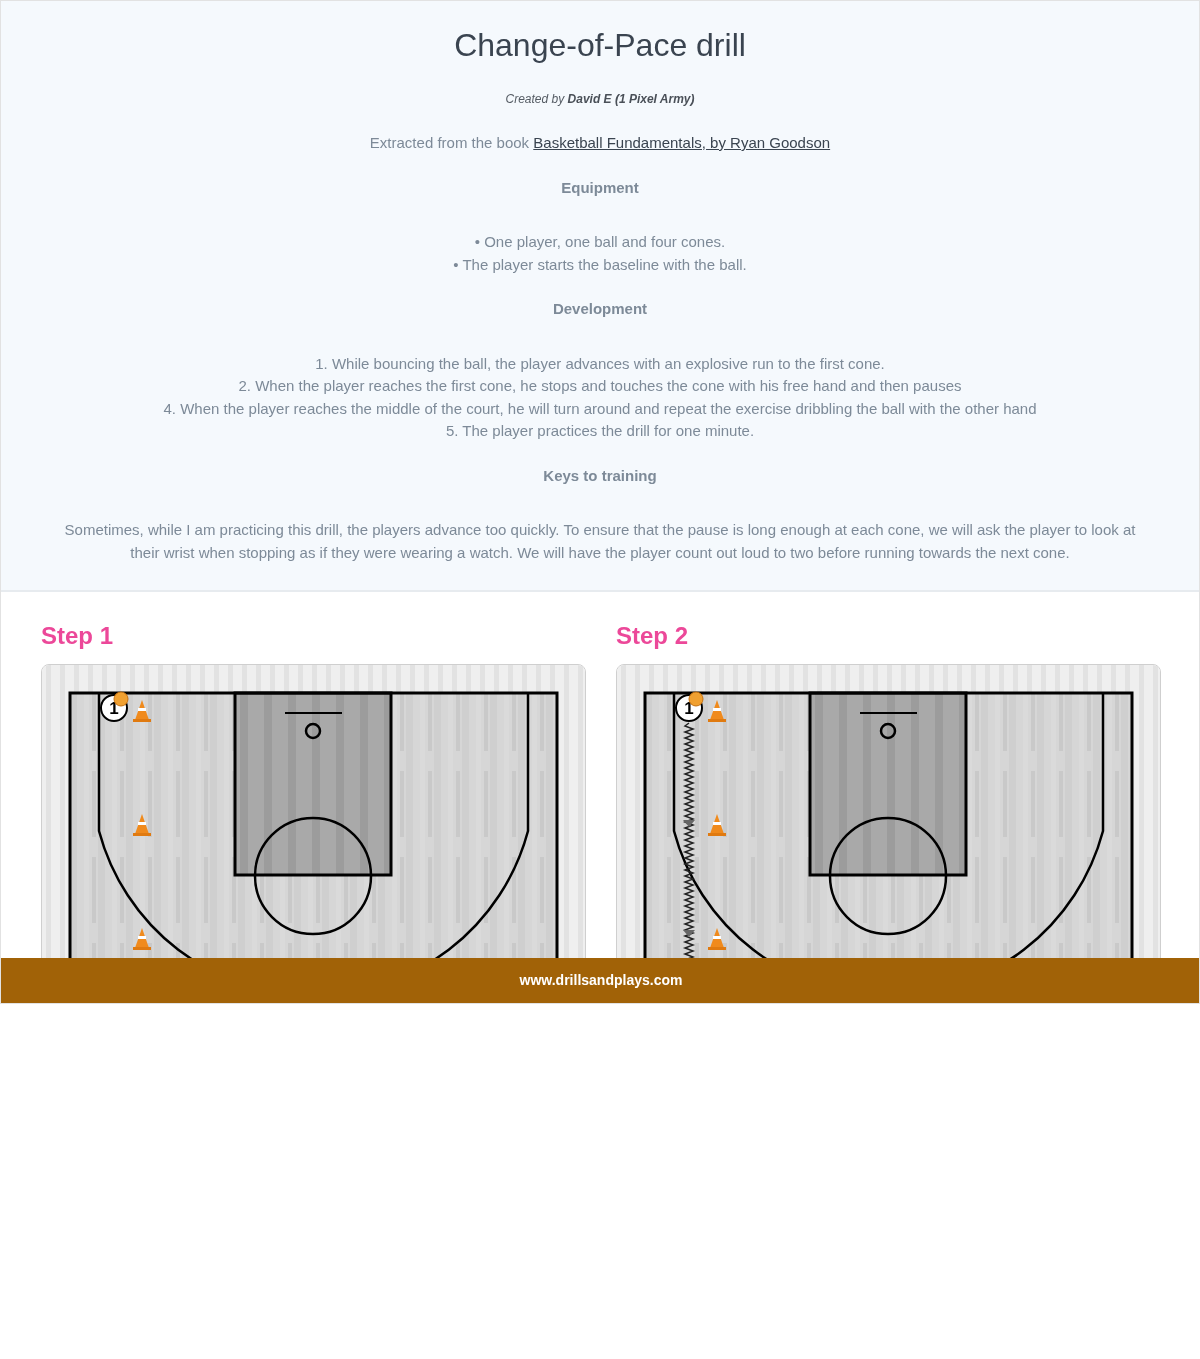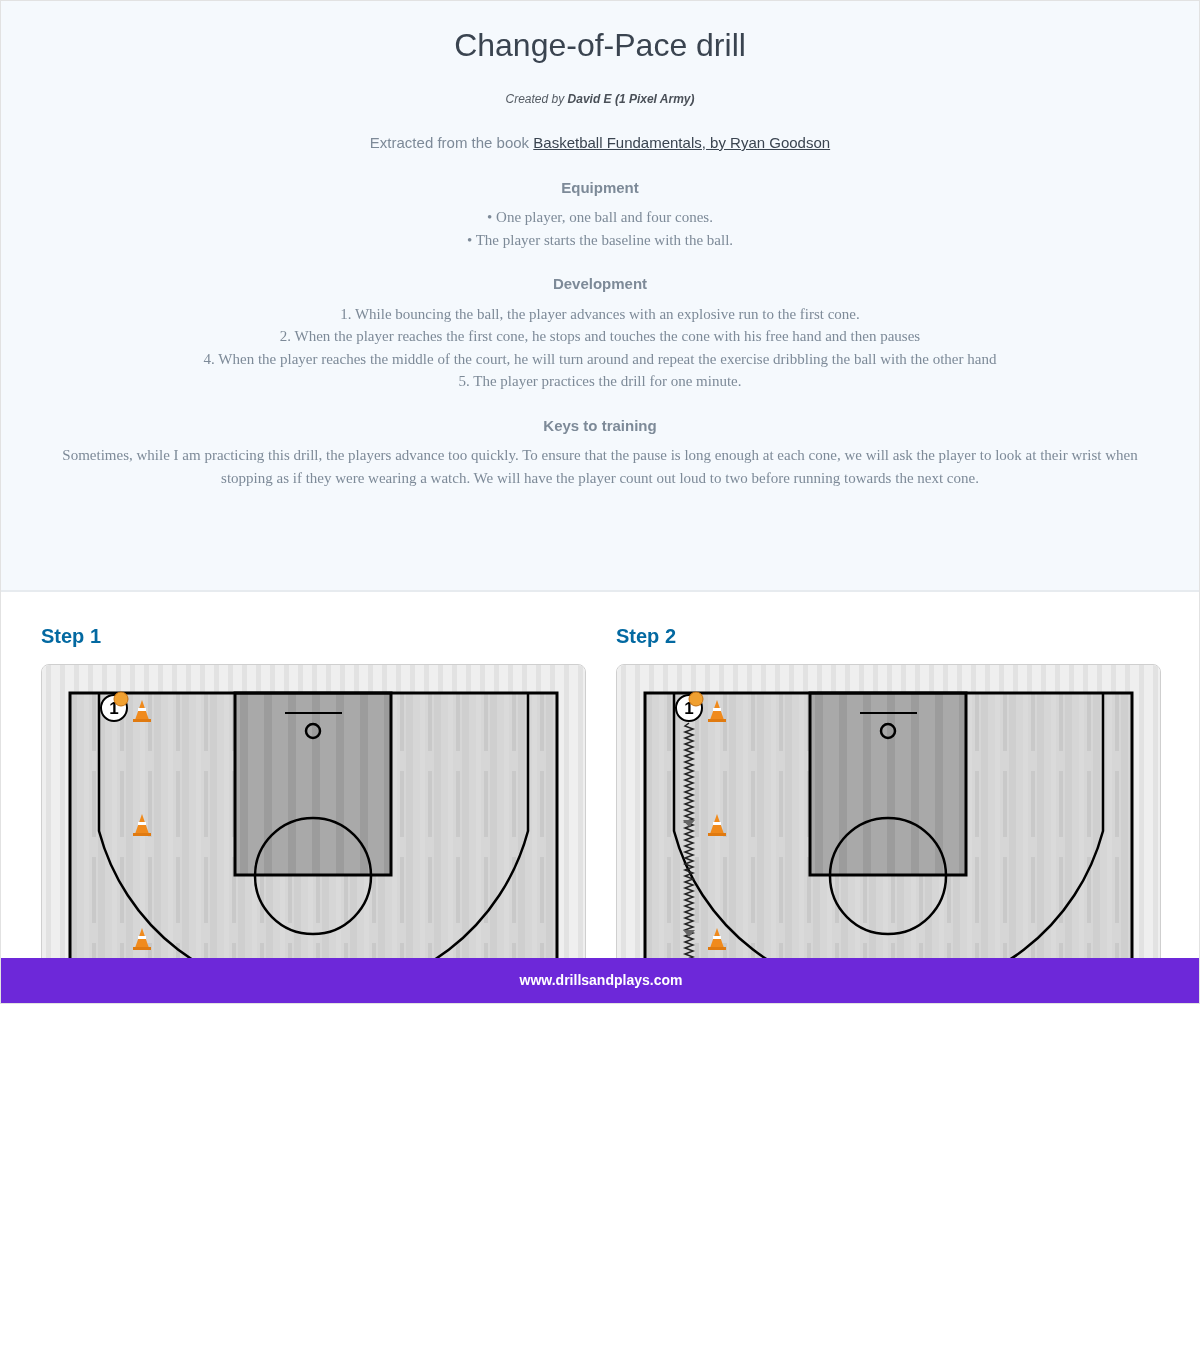--- a/index.html
+++ b/index.html
@@ -6,32 +6,32 @@
   html, body { width: 1200px; height: 1359px; background: #ffffff; font-family: "Liberation Sans", sans-serif; }
   .page { width: 1200px; height: 1004px; border: 1px solid #e2e2e2; position: relative; overflow: hidden; background: #fff; }
   .intro { background: #f5f9fd; border-bottom: 2px solid #e7ebef; height: 591px; text-align: center; padding-top: 24px; }
   .title { font-size: 32px; color: #3a4450; font-weight: 400; line-height: 40px; }
   .author { font-size: 12px; color: #555c64; margin-top: 24px; line-height: 20px; font-style: italic; }
   .author b { color: #4a5058; }
   .muted { color: #7d8a98; font-size: 15px; line-height: 22.5px; }
   .extract { margin-top: 23px; }
   .extract a { color: #3a4450; text-decoration: underline; }
   .section-h { font-weight: bold; color: #7d8a98; font-size: 15px; margin-top: 22px; line-height: 22.5px; }
-  .block { margin-top: 7px; font-family: Liberation Serif, serif; }
+  .block { margin-top: 32px; }
   .dev { padding: 0 88px; }
   .keys { padding: 0 60px; }
   .steps { position: absolute; top: 620px; left: 40px; width: 1120px; display: flex; justify-content: space-between; }
   .step { width: 545px; }
-  .step-h { font-size: 20px; font-weight: bold; color: #0369a1; line-height: 30px; }
+  .step-h { font-size: 24px; font-weight: bold; color: #ec4899; line-height: 30px; }
   .court-wrap { margin-top: 13px; width: 545px; height: 515px; border: 1px solid #cfcfcf; border-radius: 8px; overflow: hidden; position: relative; }
   .court-wrap svg { display: block; }
   .step-divider { margin-top: 20px; height: 1px; background: #e6e6e6; }
   .source { position: absolute; top: 1262px; left: 40px; font-size: 16px; color: #333; }
   .source b { color: #444; }
-  .footer { position: absolute; left: 0; bottom: 0; width: 1200px; height: 45px; background: #6d28d9; color: #fff; font-size: 14px; font-weight: bold; text-align: center; line-height: 45px; }
+  .footer { position: absolute; left: 0; bottom: 0; width: 1200px; height: 45px; background: #a16207; color: #fff; font-size: 14px; font-weight: bold; text-align: center; line-height: 45px; }
 </style>
 </head>
 <body>
 
 <div class="page">
 
   <div class="intro">
     <h1 class="title">Change-of-Pace drill</h1>
     <div class="author">
       <span>Created by </span><b>David E (1 Pixel Army)</b>

